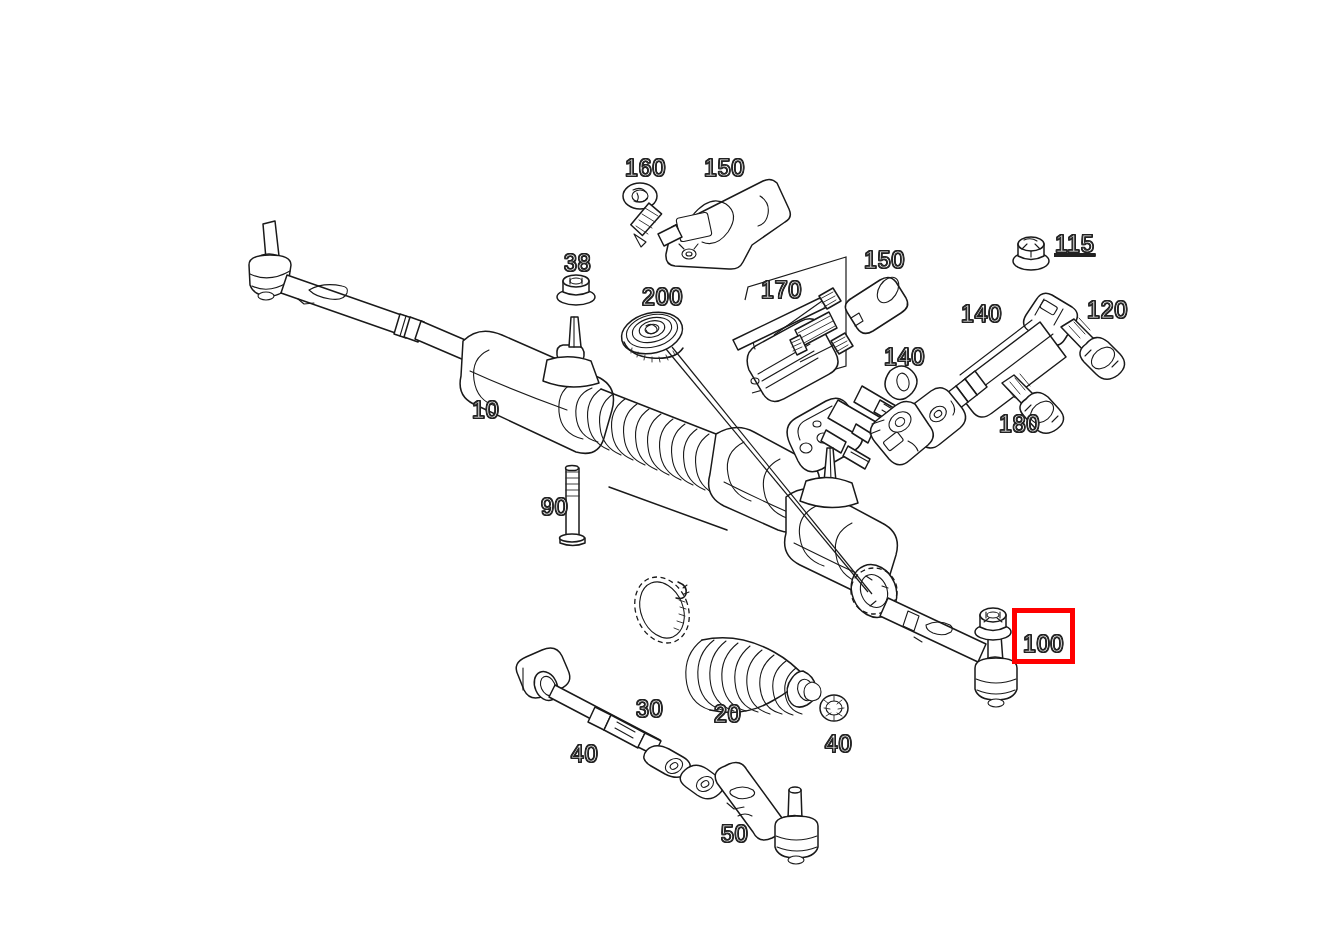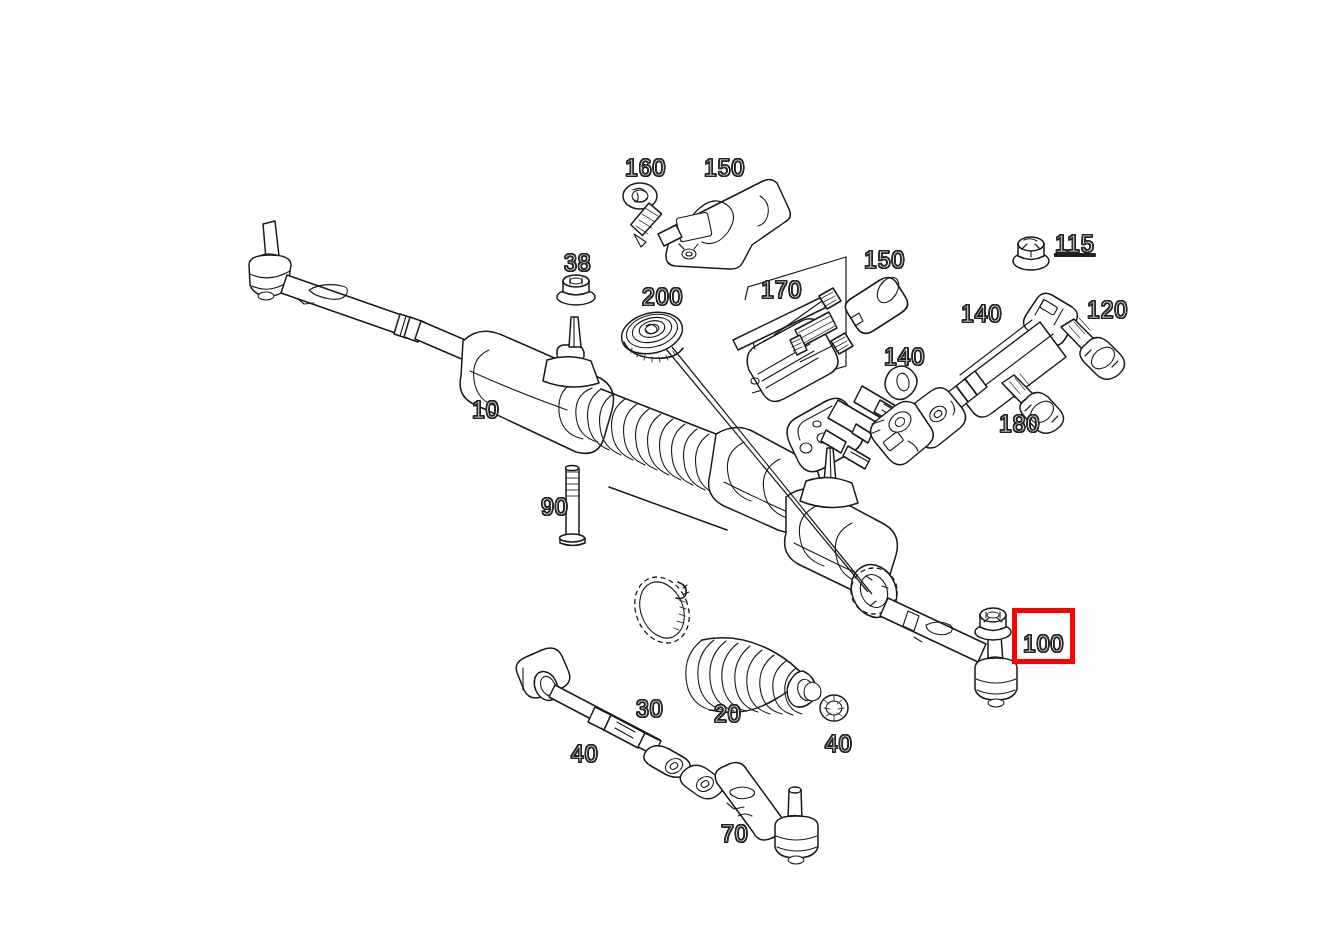--- a/index.html
+++ b/index.html
@@ -455,15 +455,15 @@
   <div class="callout" style="left:472px; top:399px;">10</div>
   <div class="callout" style="left:999px; top:413px;">180</div>
   <div class="callout" style="left:541px; top:496px;">90</div>
 
   <div class="callout highlighted" style="left:1012px; top:608px;">100</div>
 
   <div class="callout" style="left:636px; top:653px;margin-top:45px;">30</div>
   <div class="callout" style="left:714px; top:703px;">20</div>
   <div class="callout" style="left:825px; top:733px;">40</div>
   <div class="callout" style="left:571px; top:743px;">40</div>
-  <div class="callout" style="left:721px; top:823px;">70</div>
+  <div class="callout" style="left:721px; top:823px;">50</div>
 
 </div>
 
 </body></html>

